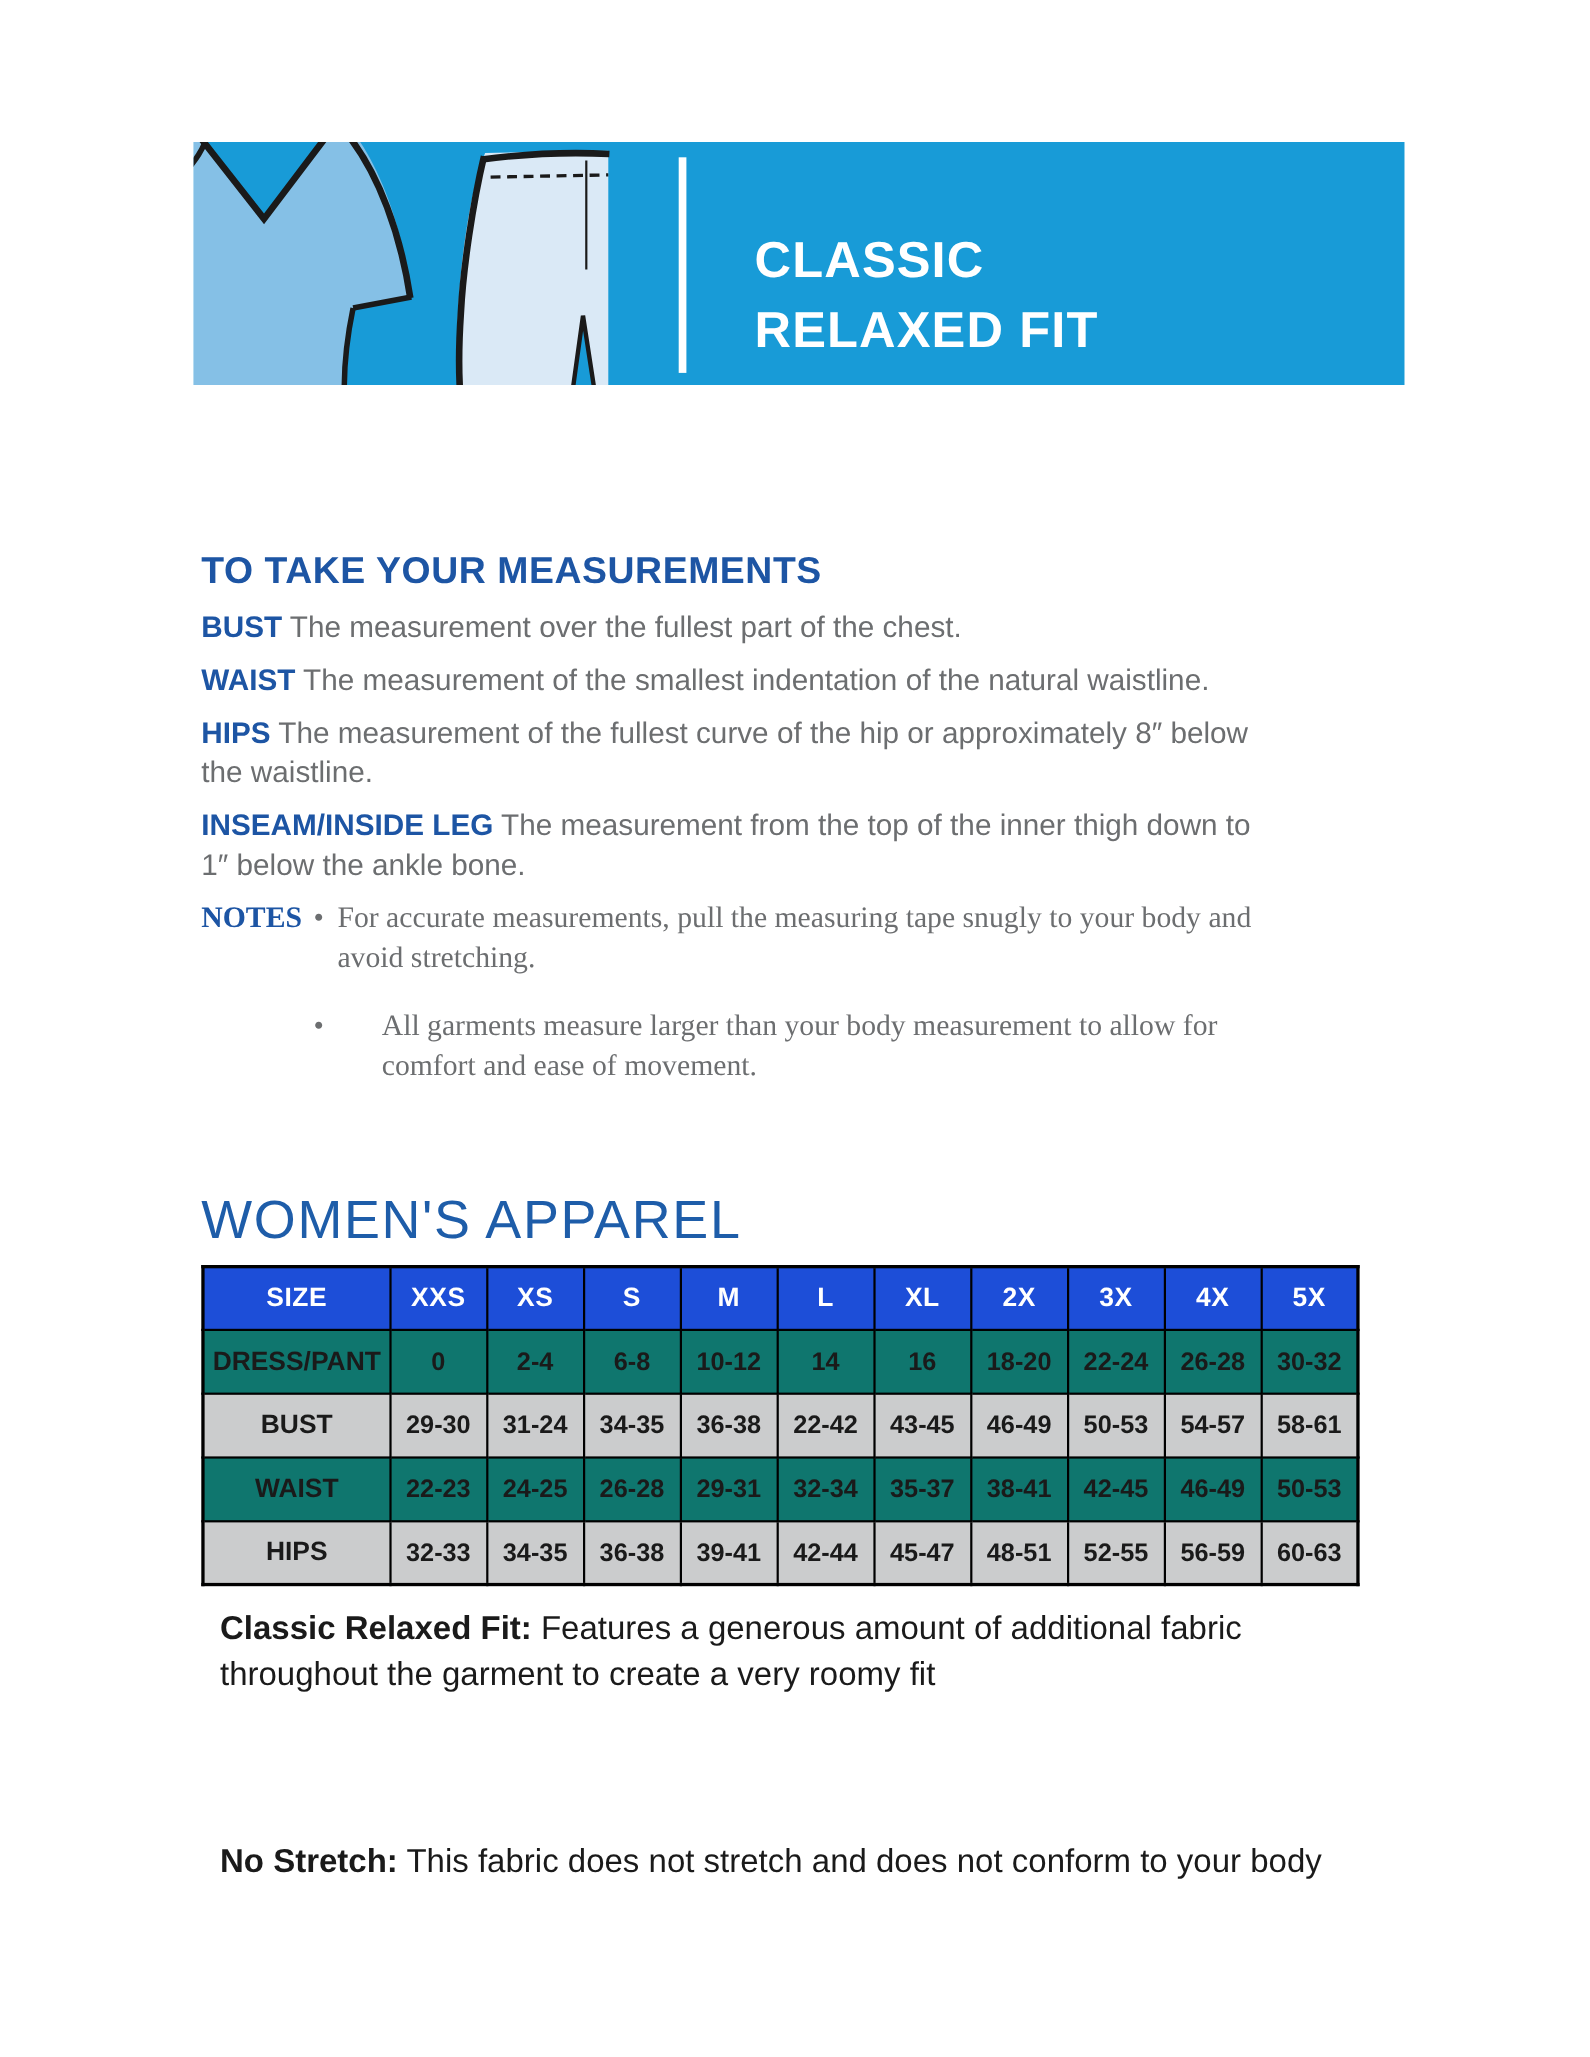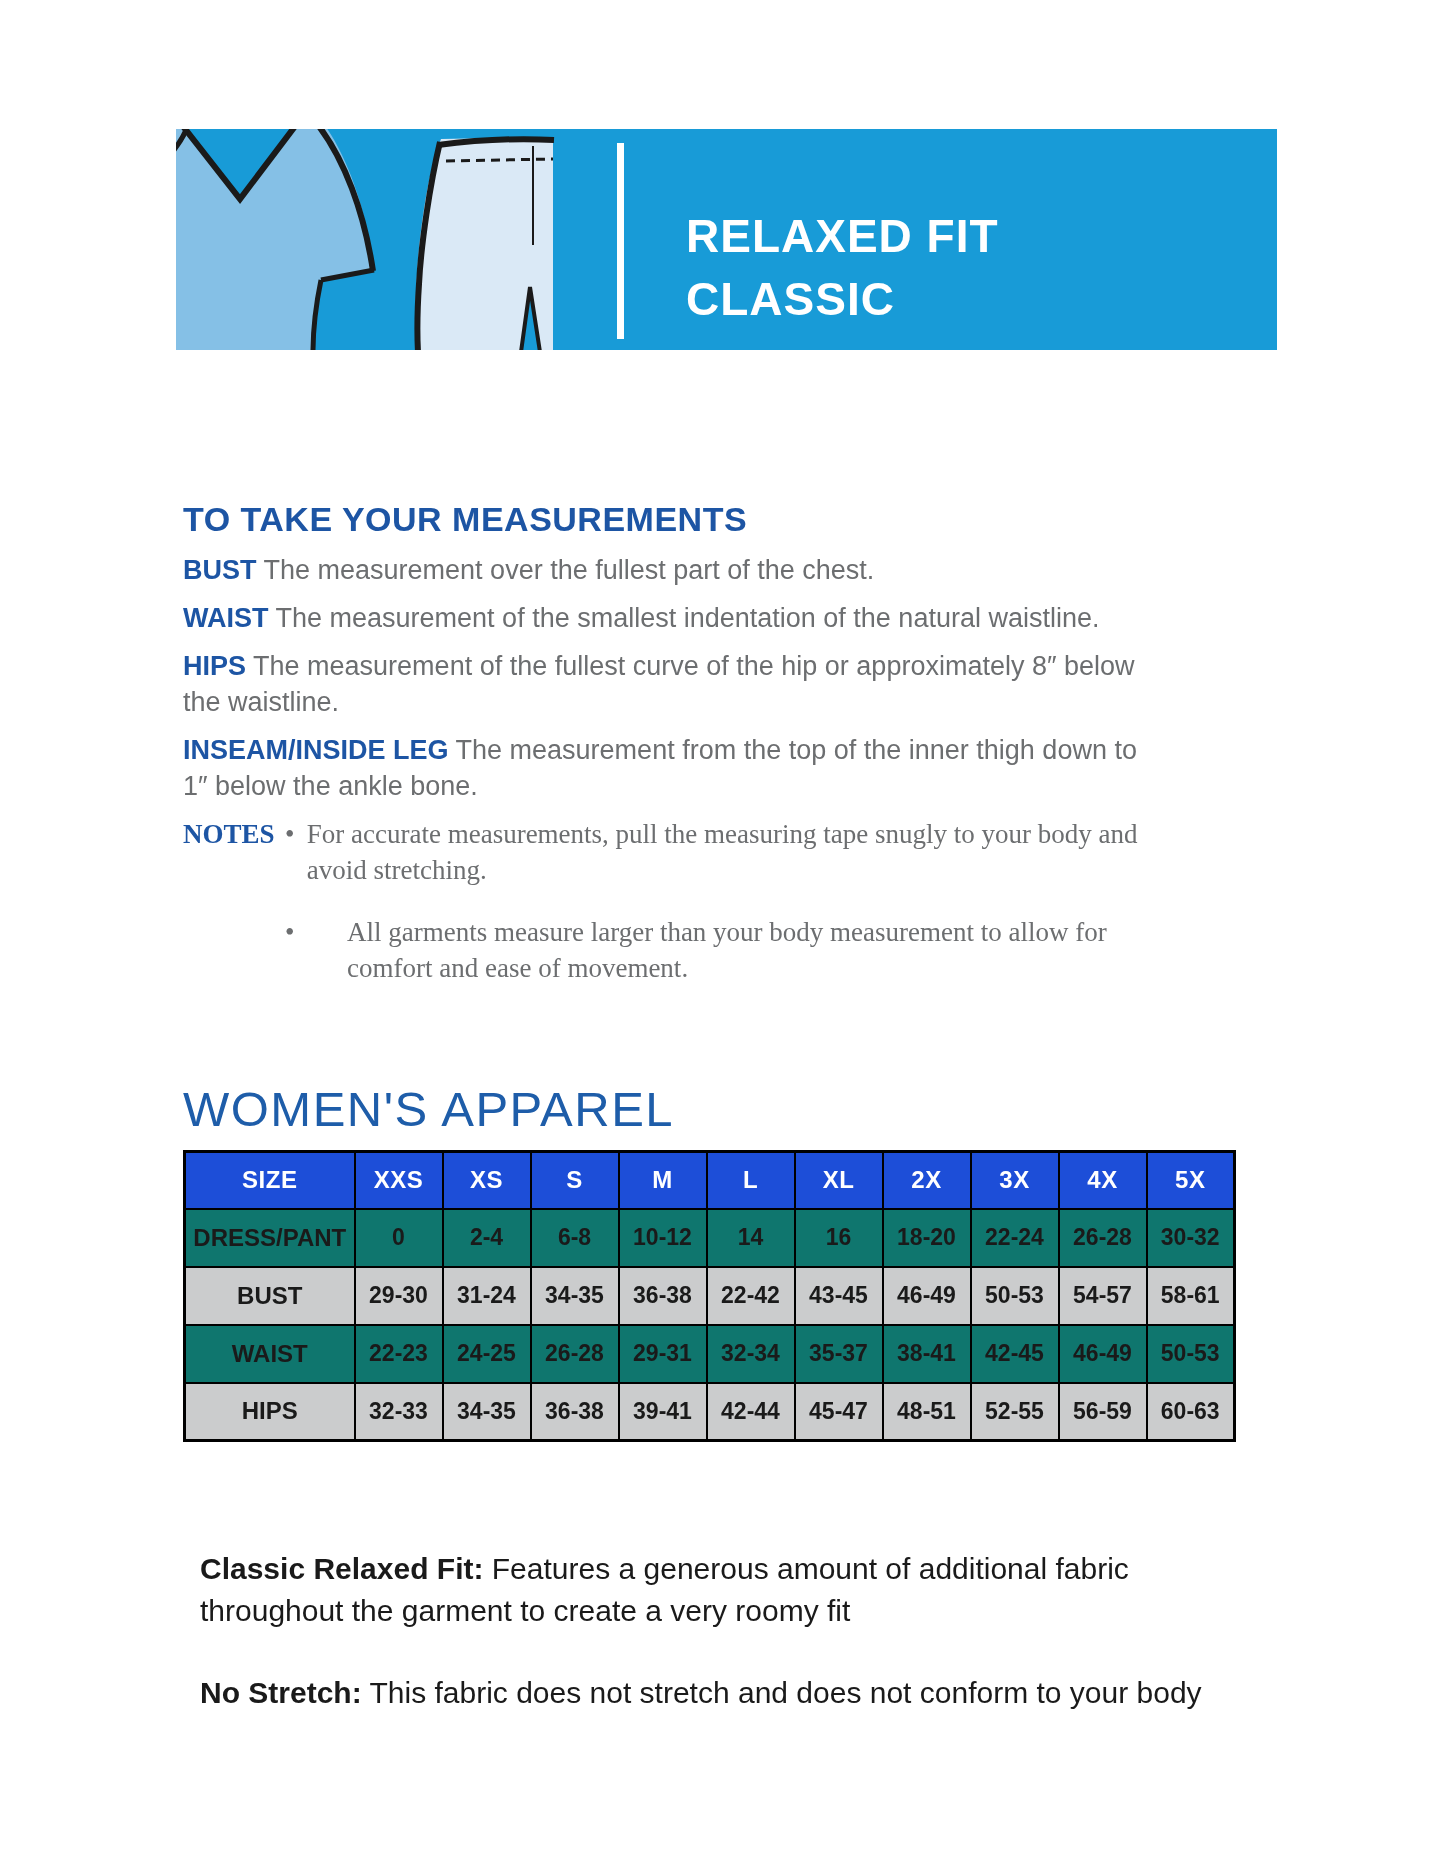--- a/index.html
+++ b/index.html
@@ -56,21 +56,21 @@
     background:#1d4ed8; color:#ffffff; font-weight:bold; height:57px; font-size:24px;
     letter-spacing:0.5px;
   }
   .size-table tbody td { height:58px; font-weight:bold; }
   .size-table tbody td.row-label { font-size:24px; }
   .size-table tr.row-white td { background:#0f766e; }
   .size-table tr.row-gray td { background:#cbcccd; }
 
   
   .footnote { position:absolute; left:200px; font-size:30px; line-height:42px; color:#1a1a1a; }
-  .footnote-1 { top:1548px; max-width:1000px; }
+  .footnote-1 { top:1460px; max-width:1000px; }
   .footnote-2 { top:1672px; max-width:1240px; }
   .footnote b { font-weight:bold; }
 </style>
 </head>
 <body>
 
 <div class="banner">
   <svg width="1101" height="221" viewBox="0 0 1101 221">
     <rect width="1101" height="221" fill="#189bd7"></rect>
 
@@ -88,22 +88,22 @@
       <path d="M265,10 L377,8 L377,223 L364,223 L354,158 L345,223 L240,223 C238,190 240,130 248,80 C253,48 259,25 265,10 Z" fill="#dae9f6"></path>
       <path d="M262,16 C300,11 340,9 378,11" fill="none" stroke="#1a1a1a" stroke-width="6"></path>
       <path d="M264,13 C254,55 245,115 243,155 C241,185 241,205 242,223" fill="none" stroke="#1a1a1a" stroke-width="6"></path>
       <path d="M270,32 L377,30" fill="none" stroke="#1a1a1a" stroke-width="3" stroke-dasharray="9,6"></path>
       <path d="M357,17 L357,116" fill="none" stroke="#1a1a1a" stroke-width="2"></path>
       <path d="M345,223 L354,158 L364,223 Z" stroke="#1a1a1a" stroke-width="4" fill="#189bd7"></path>
     </g>
     <rect x="441" y="14" width="7" height="196" fill="#ffffff"></rect>
   </svg>
   <div class="banner-title">
+    <div>CLASSIC</div>
     <div>RELAXED FIT</div>
-    <div>CLASSIC</div>
   </div>
 </div>
 
 <div class="meas-heading">TO TAKE YOUR MEASUREMENTS</div>
 
 <div class="defs">
   <div class="def-item">
     <span class="def-label">BUST</span>
     <span>The measurement over the fullest part of the chest.</span>
   </div>

